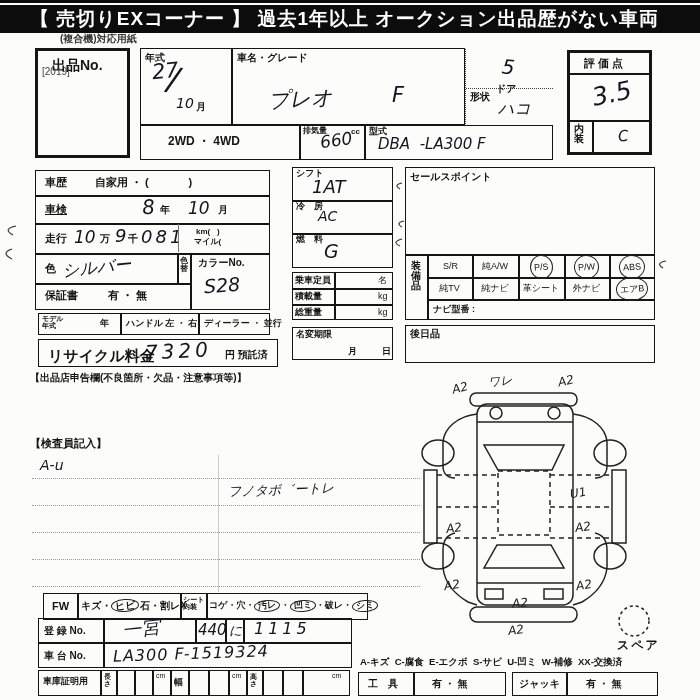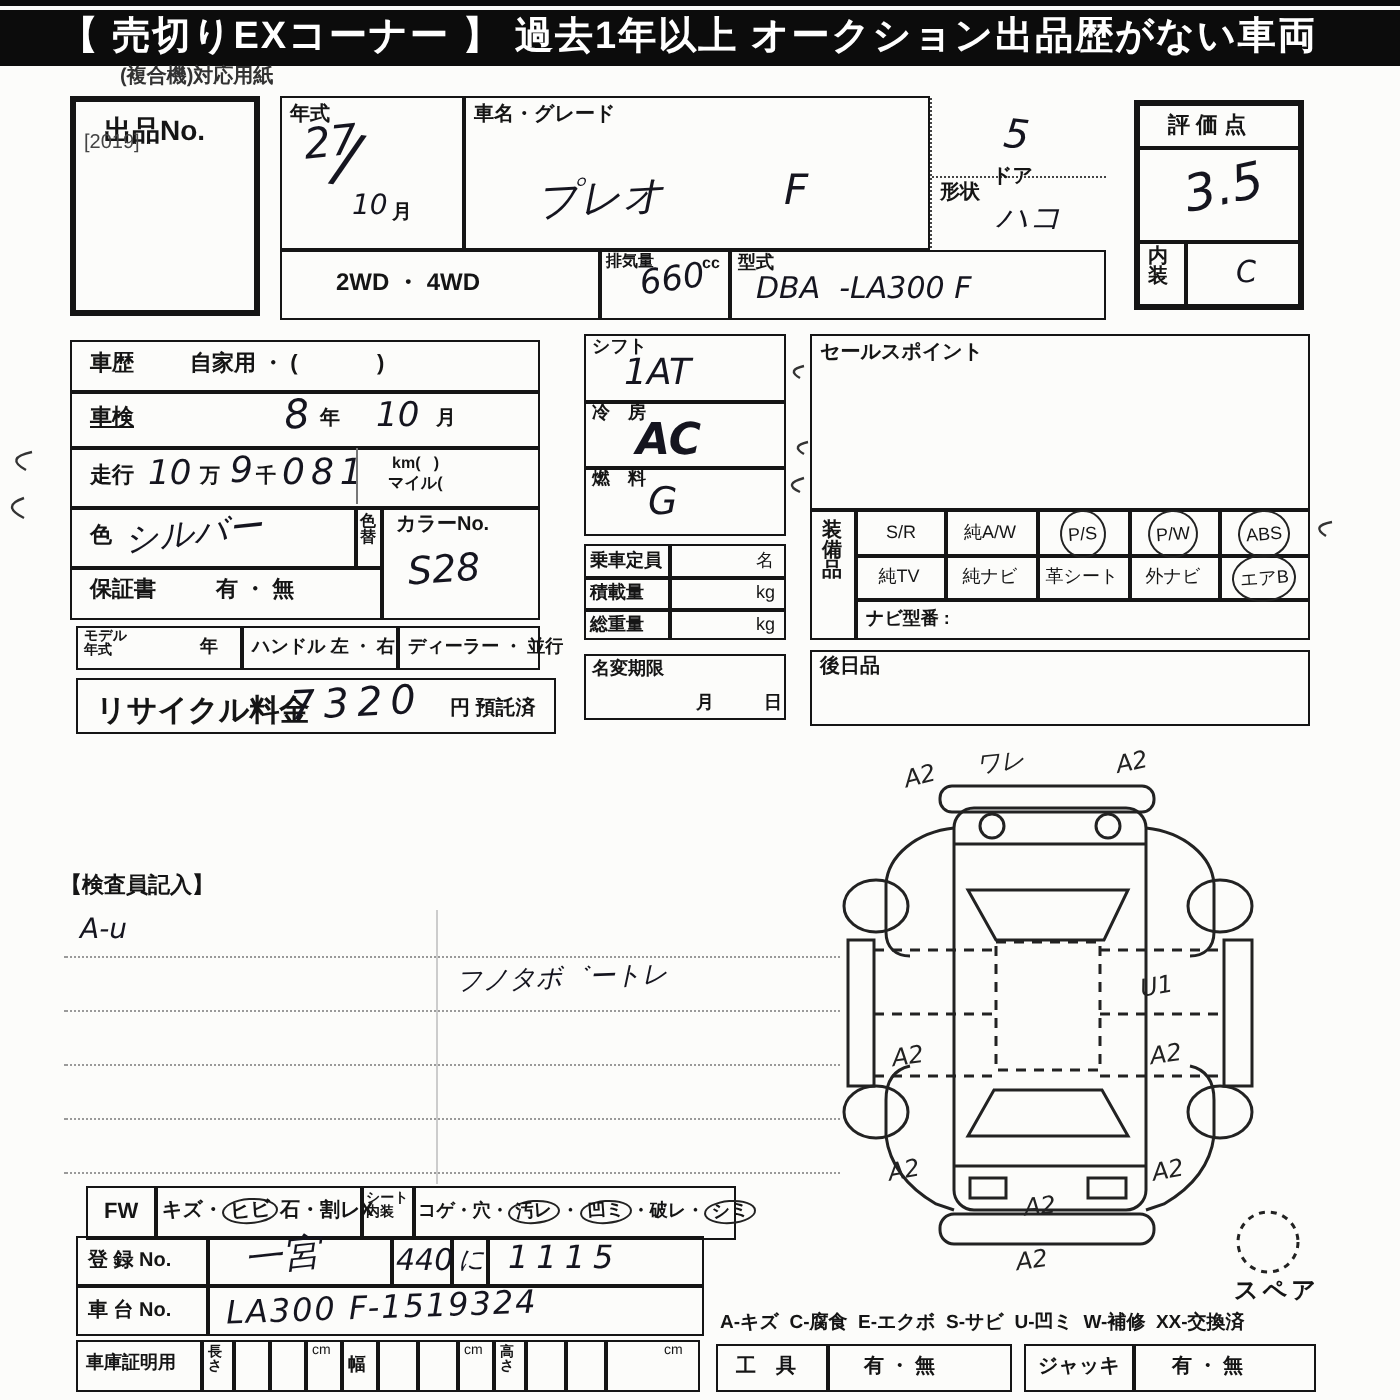--- a/index.html
+++ b/index.html
@@ -119,28 +119,29 @@
   <div class="vl" style="left:198px;top:313px;height:22px;"></div>
   <div class="t lb ba" style="left:42px;top:315px;width:28px;font-size:7px;">モデル年式</div>
   <div class="t lb" style="left:100px;top:319px;font-size:9px;">年</div>
   <div class="t lb" style="left:126px;top:319px;font-size:9px;">ハンドル 左 ・ 右</div>
   <div class="t lb" style="left:204px;top:319px;font-size:9px;">ディーラー ・ 並行</div>
 
   <div class="b" style="left:38px;top:339px;width:240px;height:28px;"></div>
   <div class="t lb" style="left:48px;top:348px;font-size:15px;">リサイクル料金</div>
   <div class="t hw" style="left:145px;top:340px;font-size:20px;letter-spacing:4px;transform:rotate(-3deg);">7320</div>
   <div class="t lb" style="left:225px;top:349px;font-size:10px;">円 預託済</div>
+  <div class="t lb" style="left:30px;top:372px;font-size:10px;">【出品店申告欄(不良箇所・欠品・注意事項等)】</div>
 
   <div class="b" style="left:292px;top:167px;width:101px;height:101px;"></div>
   <div class="hl" style="left:293px;top:200px;width:99px;"></div>
   <div class="hl" style="left:293px;top:233px;width:99px;"></div>
   <div class="t lb" style="left:296px;top:169px;font-size:9px;">シフト</div>
   <div class="t hw" style="left:312px;top:177px;font-size:18px;">1AT</div>
   <div class="t lb" style="left:296px;top:202px;font-size:9px;">冷　房</div>
-  <div class="t hw" style="left:318px;top:209px;font-size:22px;font-weight:bold;">AC</div>
+  <div class="t hw" style="left:318px;top:209px;font-size:14px;">AC</div>
   <div class="t lb" style="left:296px;top:235px;font-size:9px;">燃　料</div>
   <div class="t hw" style="left:324px;top:241px;font-size:19px;">G</div>
 
   <div class="b" style="left:292px;top:272px;width:101px;height:48px;"></div>
   <div class="hl" style="left:293px;top:288px;width:99px;"></div>
   <div class="hl" style="left:293px;top:304px;width:99px;"></div>
   <div class="vl" style="left:334px;top:272px;height:48px;"></div>
   <div class="t lb" style="left:295px;top:276px;font-size:9px;">乗車定員</div>
   <div class="t" style="left:378px;top:276px;font-size:9px;">名</div>
   <div class="t lb" style="left:295px;top:292px;font-size:9px;">積載量</div>

